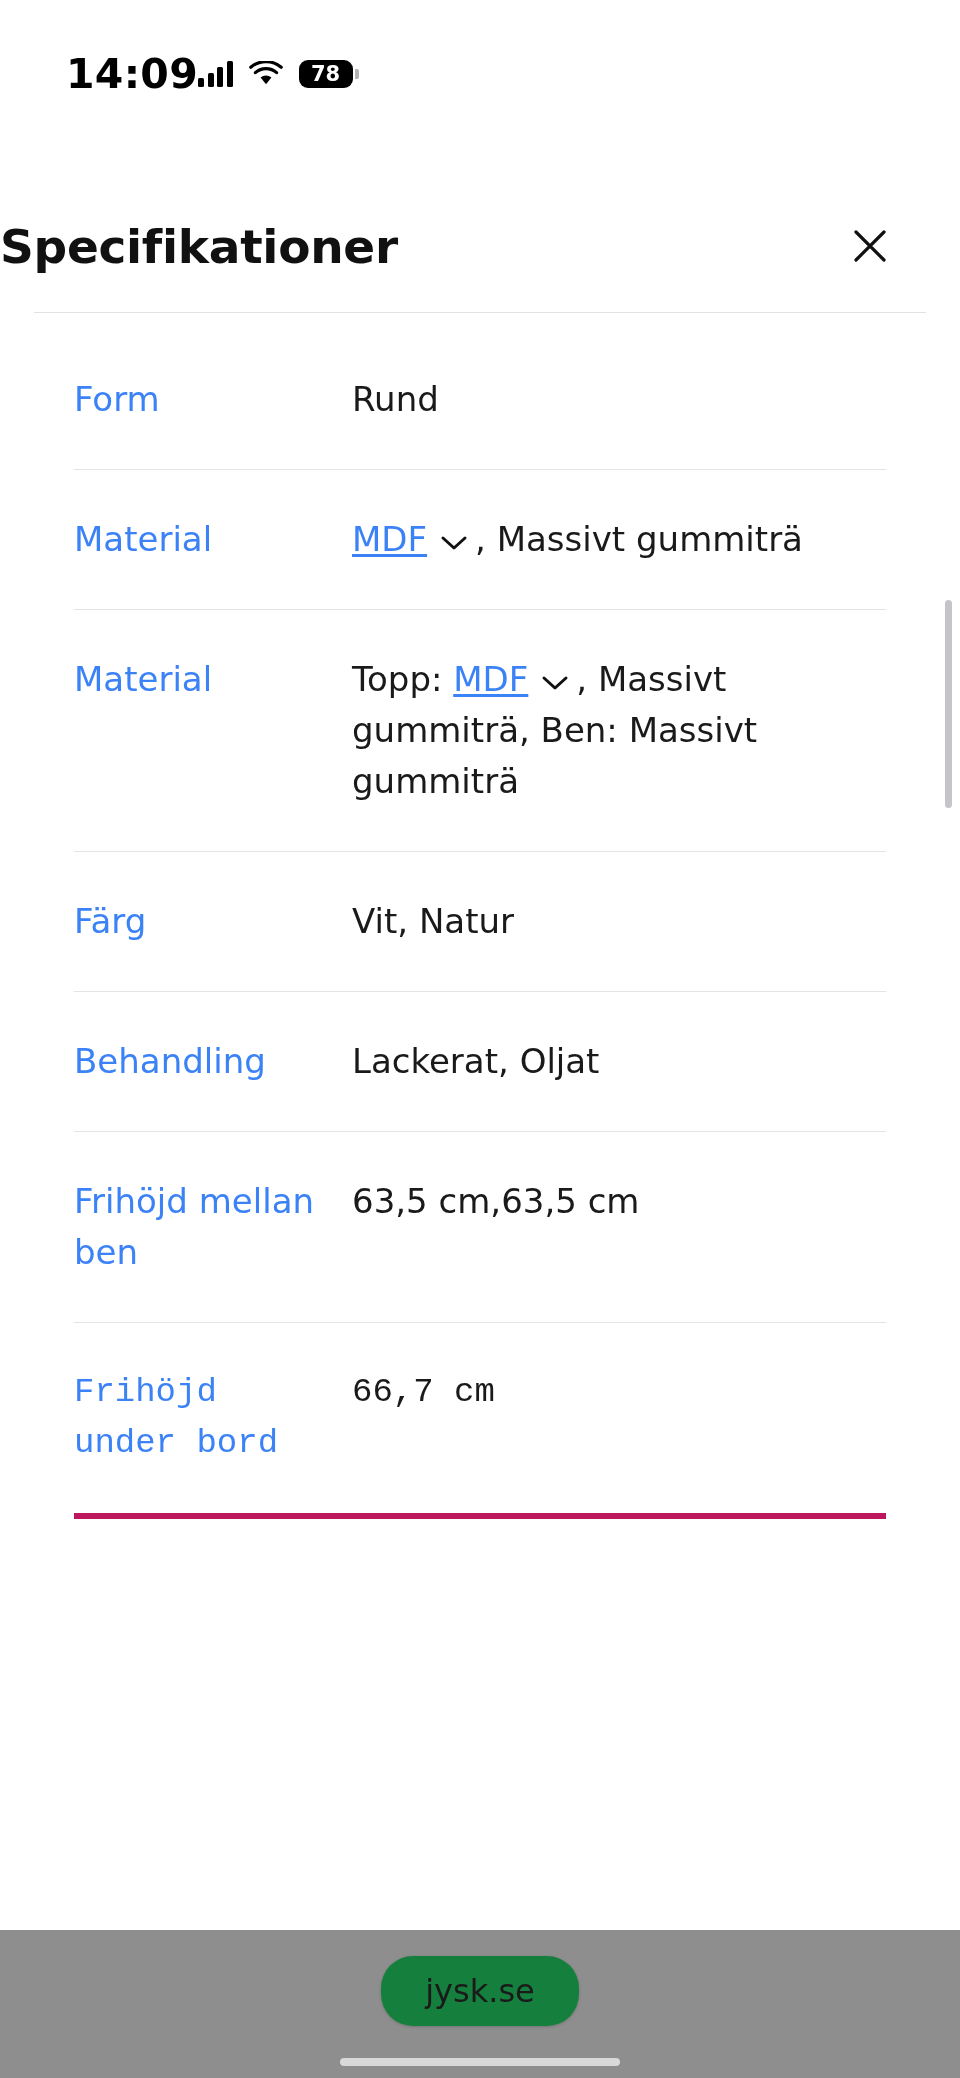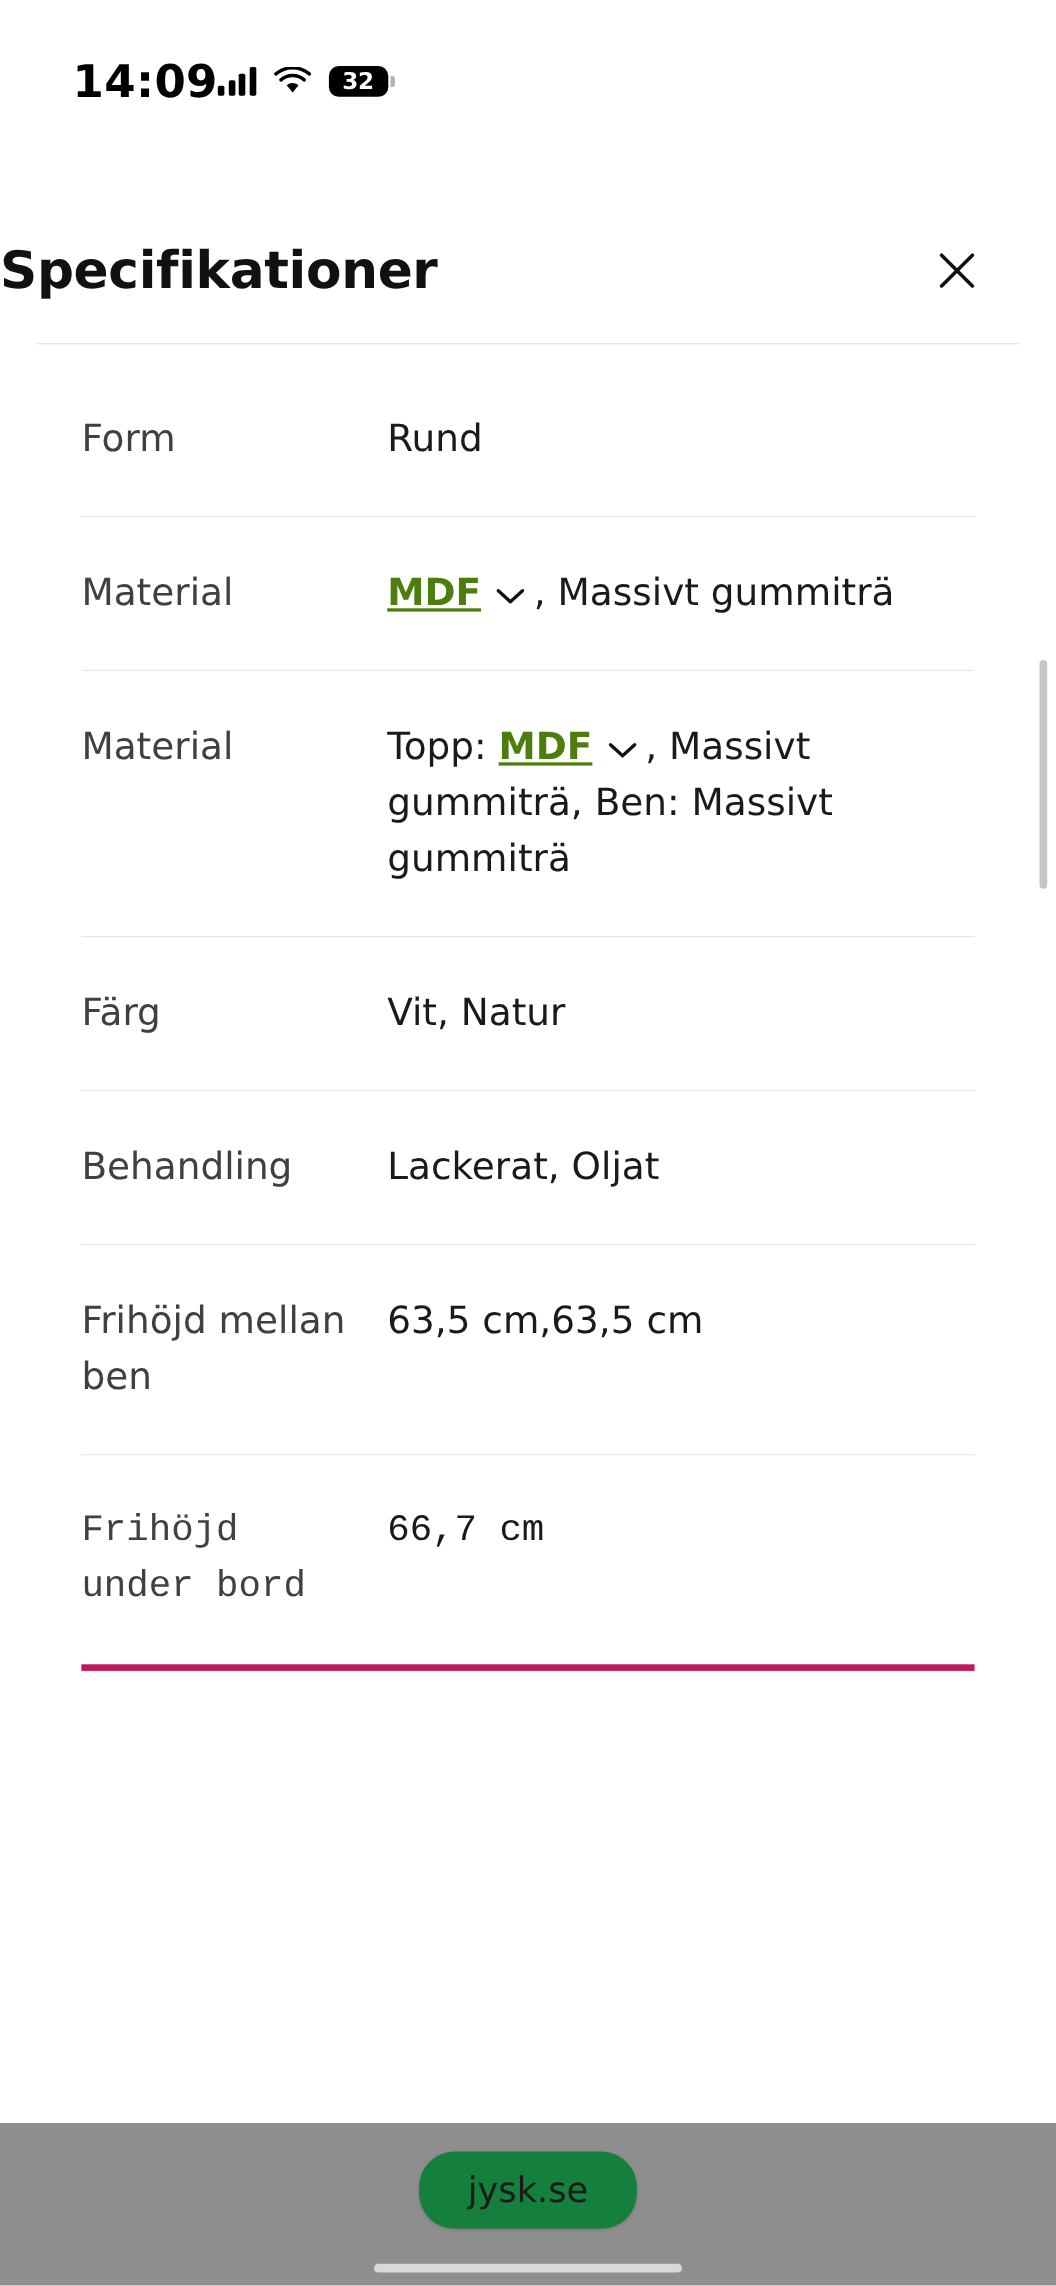--- a/index.html
+++ b/index.html
@@ -138,36 +138,35 @@
     padding: 44px 0 44px 0;
     margin: 0 74px;
     border-bottom: 1px solid #e4e4e8;
   }
   .spec-row:last-child { border-bottom: 6px solid #be185d; font-family: Liberation Mono, monospace; }
   .spec-label {
     width: 278px;
     flex: 0 0 278px;
     font-size: 34px;
     line-height: 51px;
-    color: #404040;
+    color: #3b82f6;
     padding-right: 18px;
   }
   .spec-value {
     flex: 1 1 auto;
     font-size: 34px;
     line-height: 51px;
     color: #1a1a1a;
     word-break: break-word;
   }
   .mdf-link {
-    color: #4d7c0f;
+    color: #3b82f6;
     text-decoration: underline;
     text-underline-offset: 3px;
     cursor: pointer;
-    font-weight: bold;
   }
   .chev {
     display: inline-block;
     vertical-align: -2px;
     margin: 0 6px 0 12px;
     cursor: pointer;
   }
   .chev svg { display: block; }
 
   
@@ -234,21 +233,21 @@
           <i></i>
           <i></i>
       </div>
       <svg class="wifi-icon" viewBox="0 0 34 26">
         <path d="M17 23.2 L11.6 16.4 a8.6 8.6 0 0 1 10.8 0 Z" fill="#000"></path>
         <path d="M6.4 11.6 a16.4 16.4 0 0 1 21.2 0" stroke="#000" stroke-width="3.2" fill="none" stroke-linecap="round"></path>
         <path d="M1.8 6.2 a23.6 23.6 0 0 1 30.4 0" stroke="#000" stroke-width="3.2" fill="none" stroke-linecap="round"></path>
       </svg>
       <div class="battery">
         <span class="cap"></span>
-        <span class="lvl">32</span>
+        <span class="lvl">78</span>
       </div>
     </div>
   </div>
 
   <div class="sheet-header">
     <div class="sheet-title">Specifikationer</div>
     <button class="close-btn">
       <svg width="40" height="40" viewBox="0 0 40 40">
         <path d="M6 6 L34 34 M34 6 L6 34" stroke="#111" stroke-width="3.2" stroke-linecap="round"></path>
       </svg>

